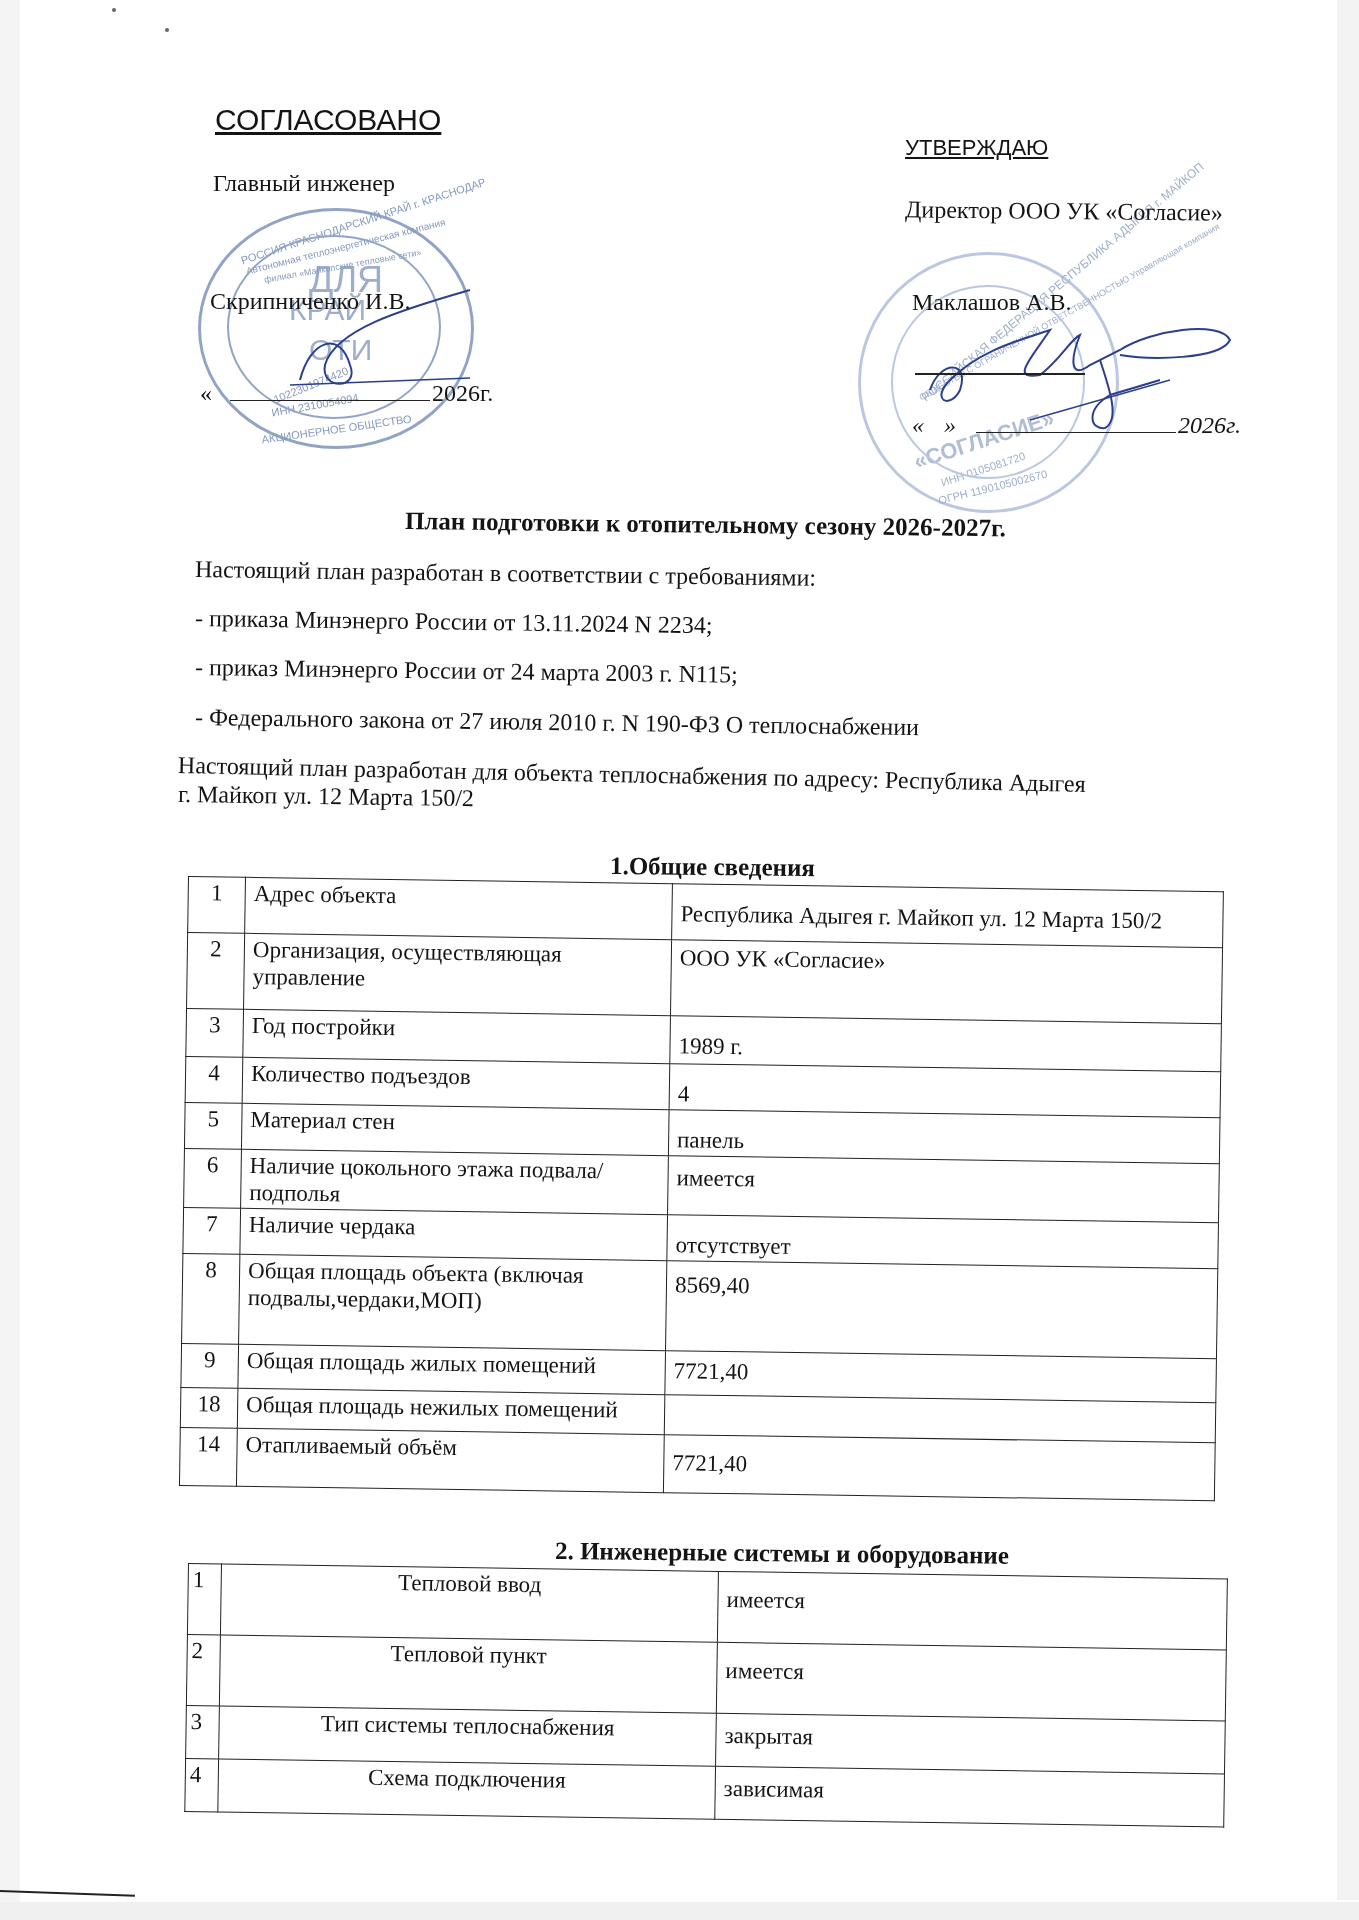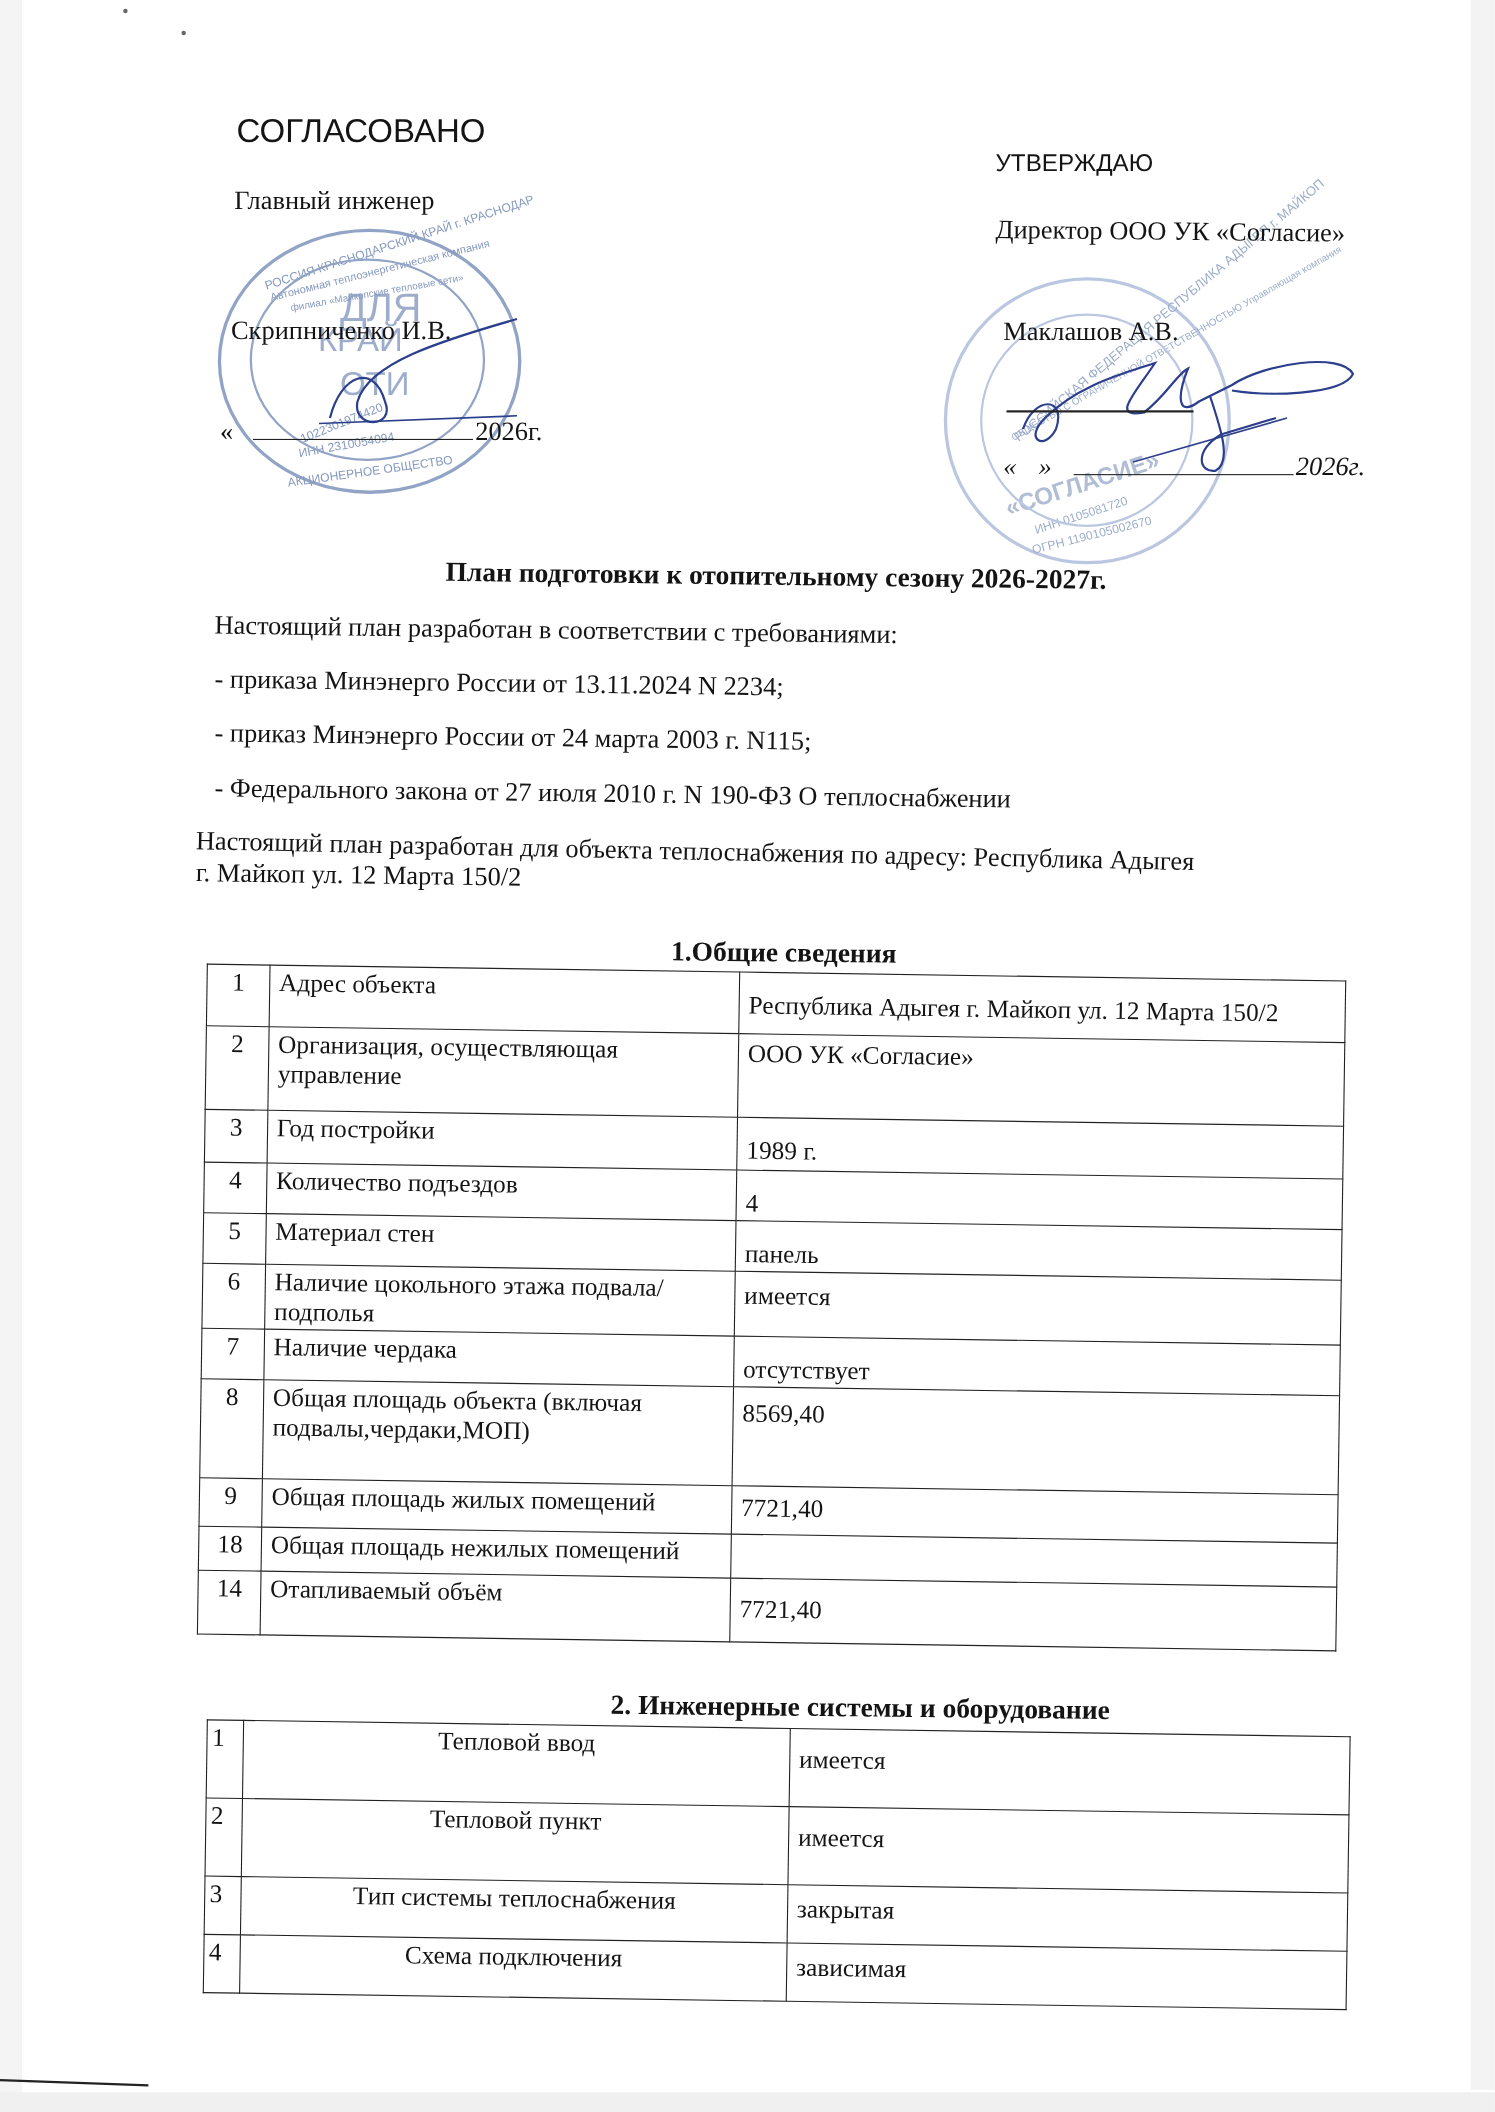--- a/index.html
+++ b/index.html
@@ -8,21 +8,21 @@
       background: #ffffff; color: #141414;
       font-family: "Liberation Serif", serif;
     }
     .scan-edge-left { position: absolute; left: 0; top: 0; width: 20px; height: 1920px; background: #f4f4f4; }
     .scan-edge-right { position: absolute; right: 0; top: 0; width: 22px; height: 1900px; background: #f3f3f3; }
     .scan-edge-bottom { position: absolute; left: 0; bottom: 0; width: 1359px; height: 18px; background: #f0f0f0; }
     .speck { position: absolute; width: 4px; height: 4px; border-radius: 50%; background: #666; }
     .margin-line { position: absolute; left: 0; top: 1890px; width: 135px; height: 2px; background: #222; transform: rotate(2deg); transform-origin: left; }
 
     .abs { position: absolute; white-space: nowrap; }
-    .sans { font-family: "Liberation Sans", sans-serif; }
+    .sans { font-family: "Liberation Sans", sans-serif; text-decoration: underline; }
 
     .hdr-left-title { left: 215px; top: 103px; font-size: 30px; }
     .hdr-left-role { left: 213px; top: 170px; font-size: 24px; }
     .hdr-left-name { left: 210px; top: 288px; font-size: 24px; }
     .hdr-left-date { left: 200px; top: 380px; font-size: 24px; }
     .hdr-left-date .q { display: inline-block; width: 30px; }
     .hdr-left-date .blank { display: inline-block; width: 200px; border-bottom: 1.5px solid #222; vertical-align: baseline; margin-right: 2px; }
 
     .hdr-right-title { left: 905px; top: 135px; font-size: 22px; }
     .hdr-right-role { left: 905px; top: 198px; font-size: 24px; transform: rotate(0.6deg); }

